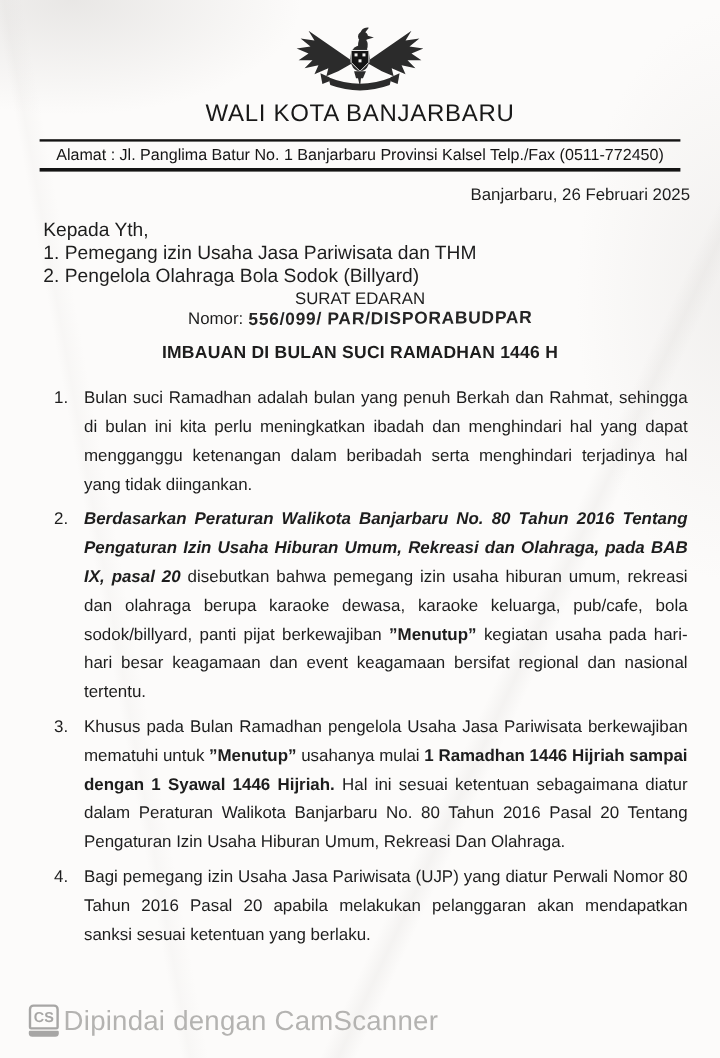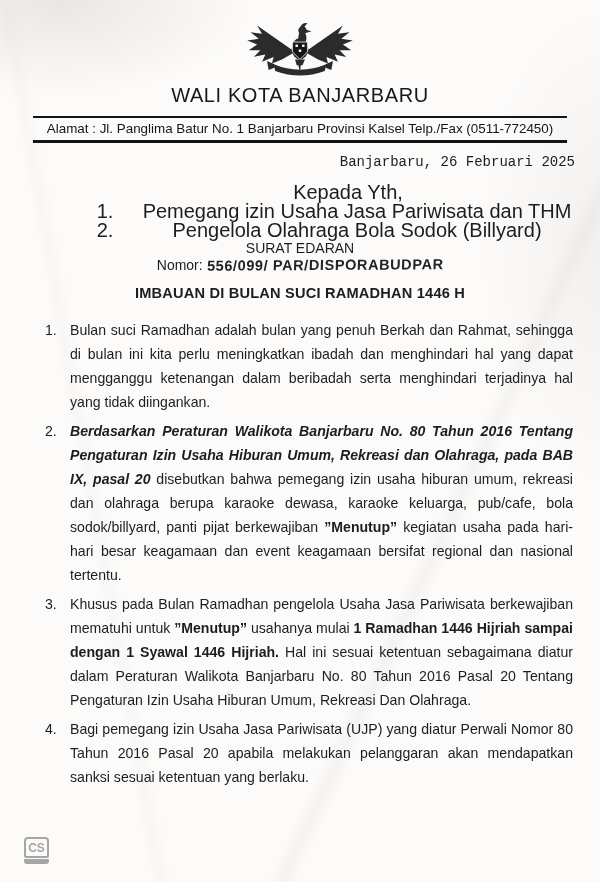--- a/index.html
+++ b/index.html
@@ -32,25 +32,24 @@
     border-bottom:3px solid #141414;
     padding:3px 2px 4px 2px;
     text-align:center;
     font-size:13.4px; color:#161616;
   }
 
   
   .date-line {
     text-align:right; margin:11px 25px 4px 0;
     font-size:14px;
-    font-family:Liberation Mono, monospace;
   }
 
   
-  .recipients { margin:13px 0 0 96px; font-size:20px; line-height:19px;text-align:center; }
+  .recipients { margin:13px 0 0 36px; font-size:16px; line-height:19px; }
   .rec-row { display:flex; }
   .rec-num { width:18px; flex:0 0 18px; }
   .rec-text { flex:1; }
 
   
   .subject { text-align:center; font-size:14px; line-height:17px; }
   .nomor-value {
     font-weight:bold; letter-spacing:0.6px;
     display:inline-block; transform:rotate(-0.4deg) skewX(-2deg);
     font-size:14.5px; color:#242424;
@@ -171,15 +170,16 @@
           <span class="li-text"><span class="seg-normal">Bagi pemegang izin Usaha Jasa Pariwisata (UJP) yang diatur Perwali Nomor 80 Tahun 2016 Pasal 20 apabila melakukan pelanggaran akan mendapatkan sanksi sesuai ketentuan yang berlaku.</span></span>
         </div>
       </div>
   </div>
 
   <div class="watermark">
     <div class="cs-icon">
       <div class="cs-box">CS</div>
       <div class="cs-bar"></div>
     </div>
+    <div class="wm-text">Dipindai dengan CamScanner</div>
   </div>
 
 </div>
 
 </body></html>

